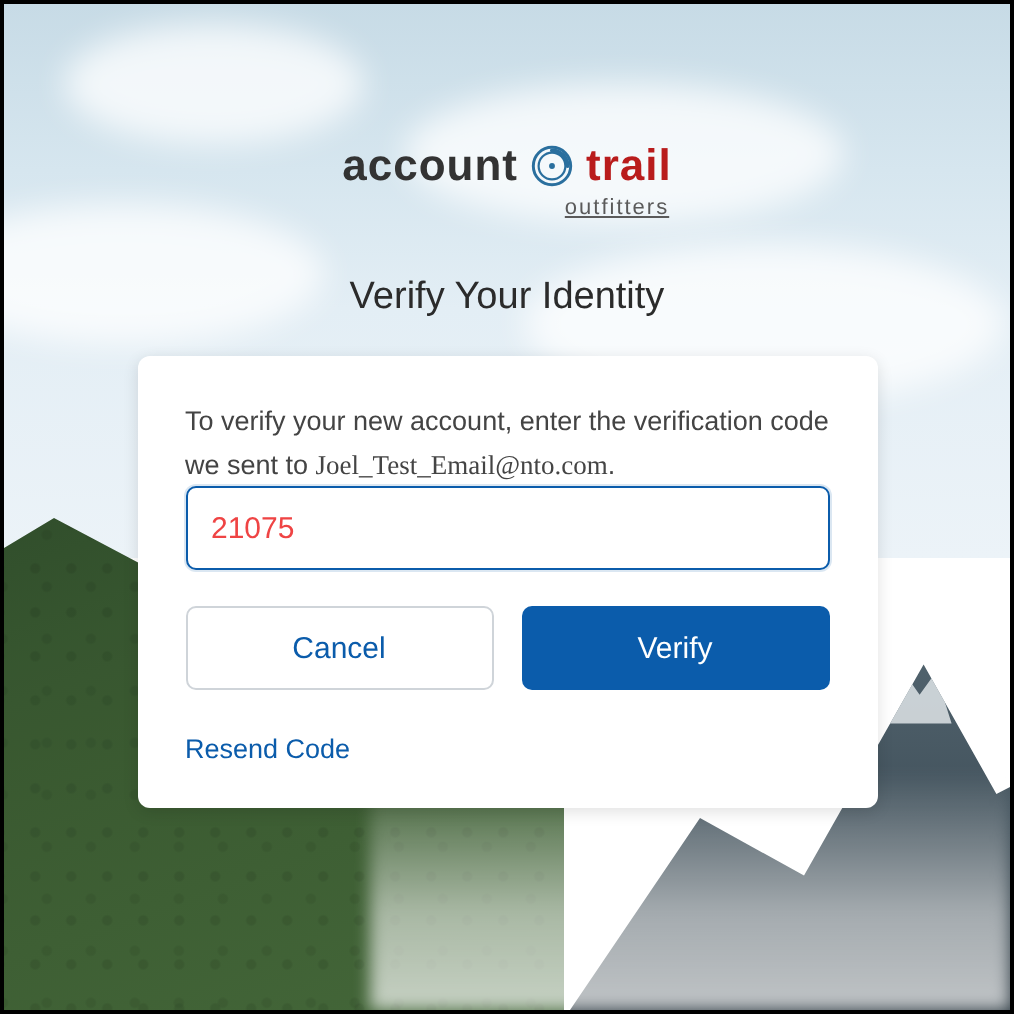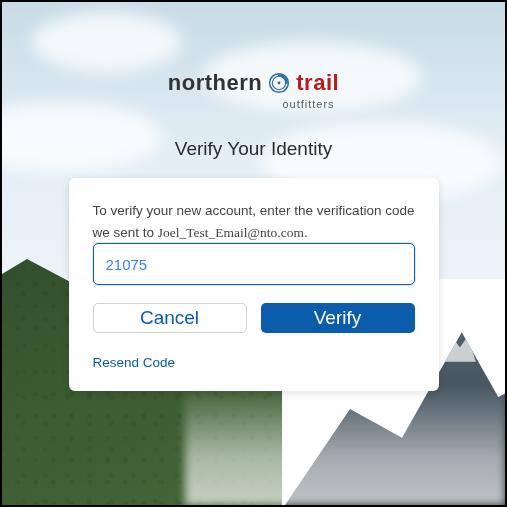--- a/index.html
+++ b/index.html
@@ -87,20 +87,21 @@
   .brand-right { color:#b91c1c; }
   .brand-icon {
     width: 22px; height: 22px; flex: 0 0 22px;
   }
   .brand-sub {
     font-size: 11px;
     letter-spacing: 1px;
     color: #5a5a5a;
     margin-top: 2px;
     margin-left: 110px;
+    text-decoration: underline;
   }
 
   .brand-wrap { display:flex; flex-direction:column; align-items:center; }
 
   h1.title {
     font-size: 19px;
     font-weight: 400;
     color: #2b2b2b;
     margin-top: 28px;
     text-align: center;
@@ -129,35 +130,35 @@
     margin-bottom: 6px;
   }
 
   .code-input {
     width: 100%;
     height: 42px;
     border: 1.5px solid #0b5cab;
     border-radius: 5px;
     padding: 0 12px;
     font-size: 15px;
-    color: #3b82f6;
+    color: #ef4444;
     outline: none;
     box-shadow: 0 0 0 1px rgba(11,92,171,0.15);
   }
 
   .btn-row {
     display: flex;
     gap: 14px;
     margin-top: 18px;
   }
   .btn {
     flex: 1;
-    height: 30px;
+    height: 42px;
     border-radius: 5px;
-    font-size: 19px;
+    font-size: 15px;
     cursor: pointer;
     border: 1px solid transparent;
   }
   .btn-cancel {
     background: #fff;
     border-color: #cfd4d9;
     color: #0b5cab;
   }
   .btn-verify {
     background: #0b5cab;
@@ -185,21 +186,21 @@
   <div class="cloud c4"></div>
   <div class="mtn mtn-right"></div>
   <div class="mtn mtn-left"></div>
   <div class="fog"></div>
 </div>
 
 <div class="content">
 
   <div class="brand-wrap">
     <div class="brand-main">
-      <span class="brand-left">northern</span>
+      <span class="brand-left">account</span>
       <span class="brand-icon">
         <svg viewBox="0 0 24 24" width="22" height="22">
           <circle cx="12" cy="12" r="10.2" fill="none" stroke="#2a6f9e" stroke-width="1.6"></circle>
           <circle cx="12" cy="12" r="7.3" fill="none" stroke="#2a6f9e" stroke-width="1.2"></circle>
           <path d="M12 3.5 A8.5 8.5 0 0 1 20.5 12" fill="none" stroke="#2a6f9e" stroke-width="2.2" stroke-linecap="round"></path>
           <circle cx="12" cy="12" r="1.6" fill="#2a6f9e"></circle>
         </svg>
       </span>
       <span class="brand-right">trail</span>
     </div>

